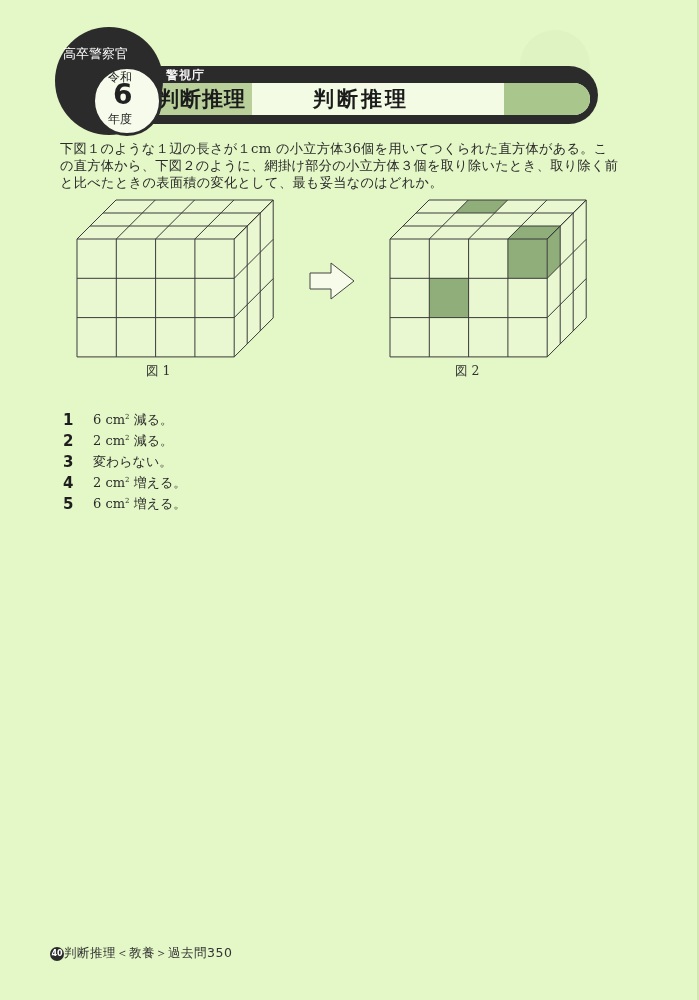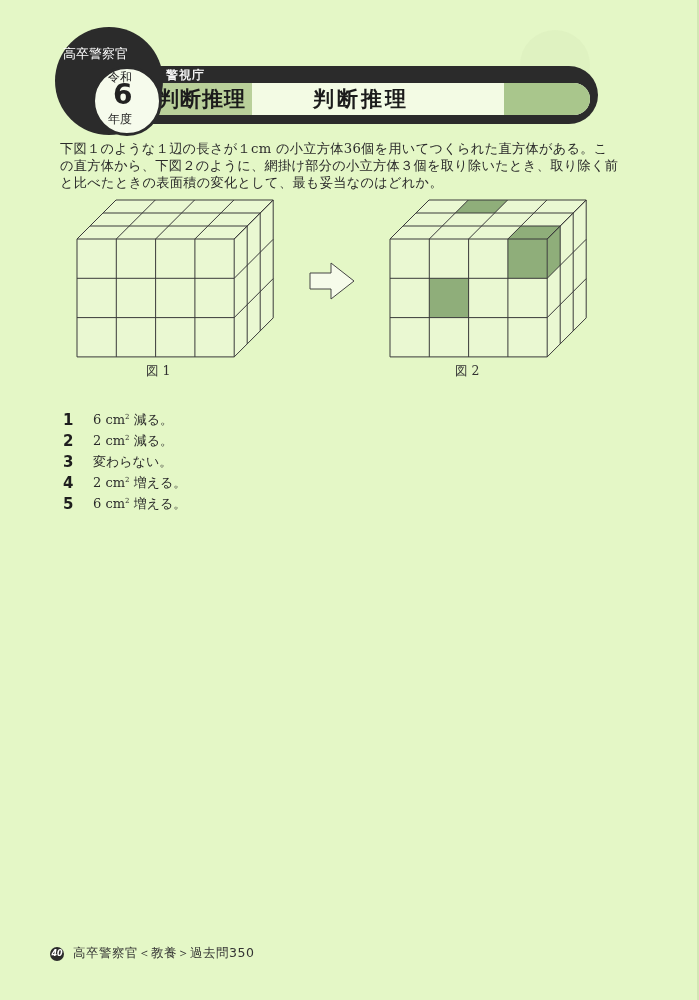--- a/index.html
+++ b/index.html
@@ -86,21 +86,21 @@
       width: 30px; font-family: "DejaVu Sans", sans-serif; font-weight: bold;
       font-size: 15px; color: #1e1e1e;
     }
     .choice-text { font-size: 13px; color: #2a2a2a; }
     .choice-text sup { font-size: 7px; }
     
     .footer { position: absolute; left: 50px; top: 945px; display: flex; align-items: center; }
     .page-badge {
       width: 14px; height: 14px; border-radius: 50%; background: #2b2b2b; color: #fff;
       font-family: "DejaVu Sans", sans-serif; font-size: 8px; font-weight: bold;
-      display: flex; align-items: center; justify-content: center; margin-right: 9px; font-style: italic;
+      display: flex; align-items: center; justify-content: center; 
     }
     .footer-title {
       font-family: "DejaVu Sans", sans-serif; font-size: 12.5px; color: #333; letter-spacing: 0.5px;
     }
   </style>
 </head>
 <body>
 
 <div class="page-edge"></div>
 
@@ -215,14 +215,14 @@
     <span class="choice-text"><span>2</span> <span>cm</span><sup>2</sup> <span>増える。</span></span>
   </div>
   <div class="choice">
     <span class="choice-num">5</span>
     <span class="choice-text"><span>6</span> <span>cm</span><sup>2</sup> <span>増える。</span></span>
   </div>
 </div>
 
 <div class="footer">
   <div class="page-badge">40</div>
-  <div class="footer-title">高卒警察官＜教養＞過去問350</div>
+  <div class="footer-title">判断推理＜教養＞過去問350</div>
 </div>
 
 </body></html>

